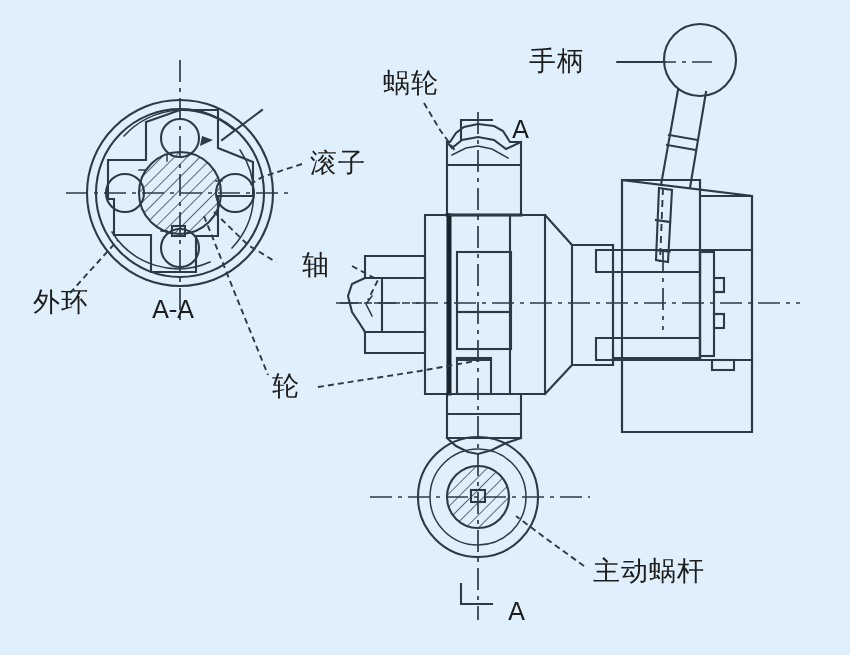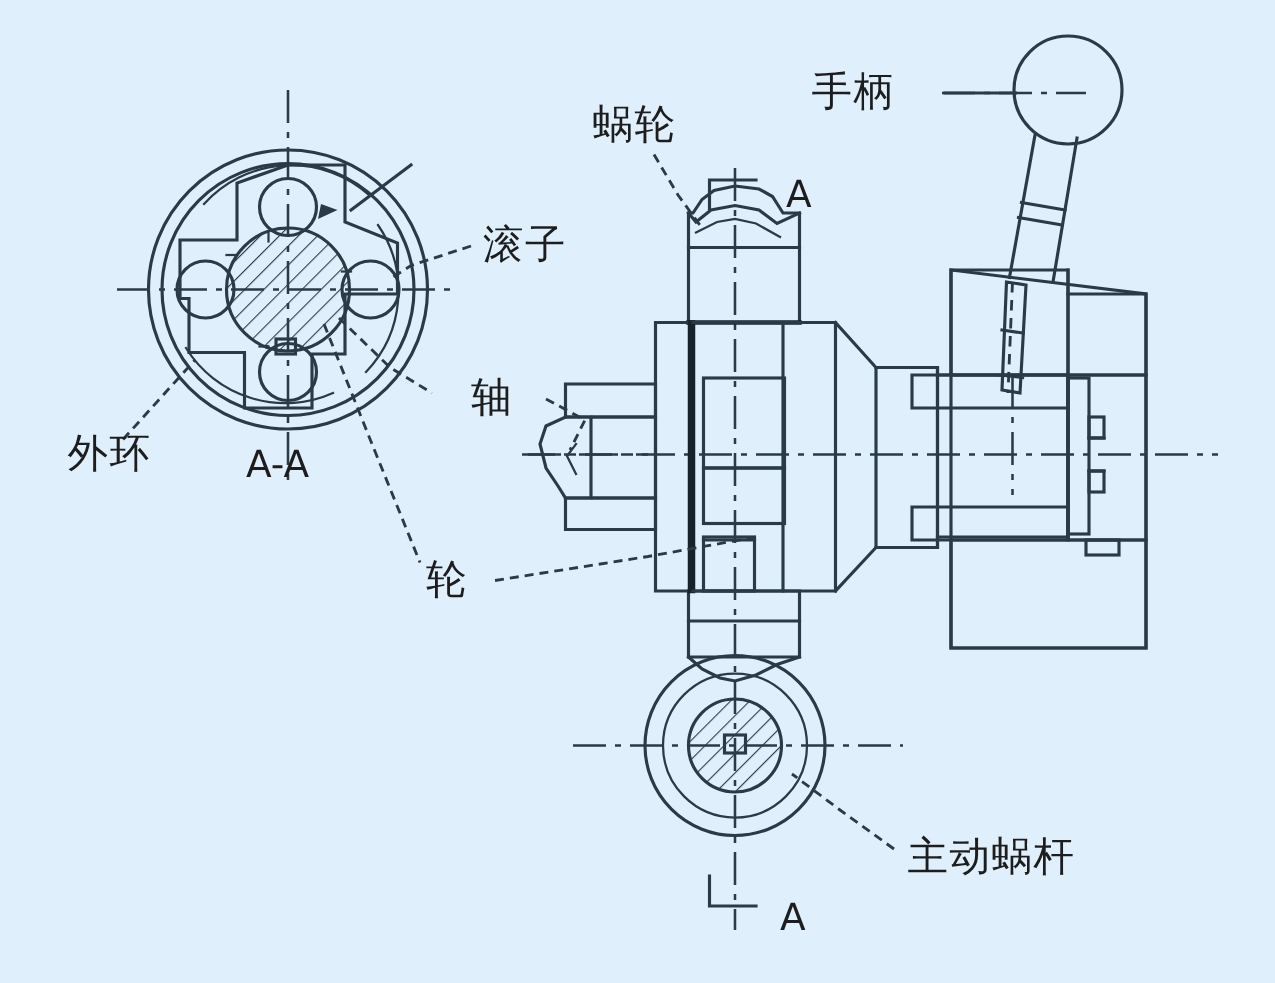--- a/index.html
+++ b/index.html
@@ -10,21 +10,21 @@
   body {
     width: 850px;
     height: 655px;
     background: #dff0fc;
     font-family: "DejaVu Sans", "Liberation Sans", sans-serif;
     overflow: hidden;
     position: relative;
   }
   #drawing-root {
     position: absolute;
-    left: 12px; top: 0;
+    left: 0; top: 0;
     width: 672px;
     height: 655px;
   }
   svg.drawing {
     display: block;
     width: 850px;
     height: 655px;
     background: #dff0fc;
   }
   .lbl {

